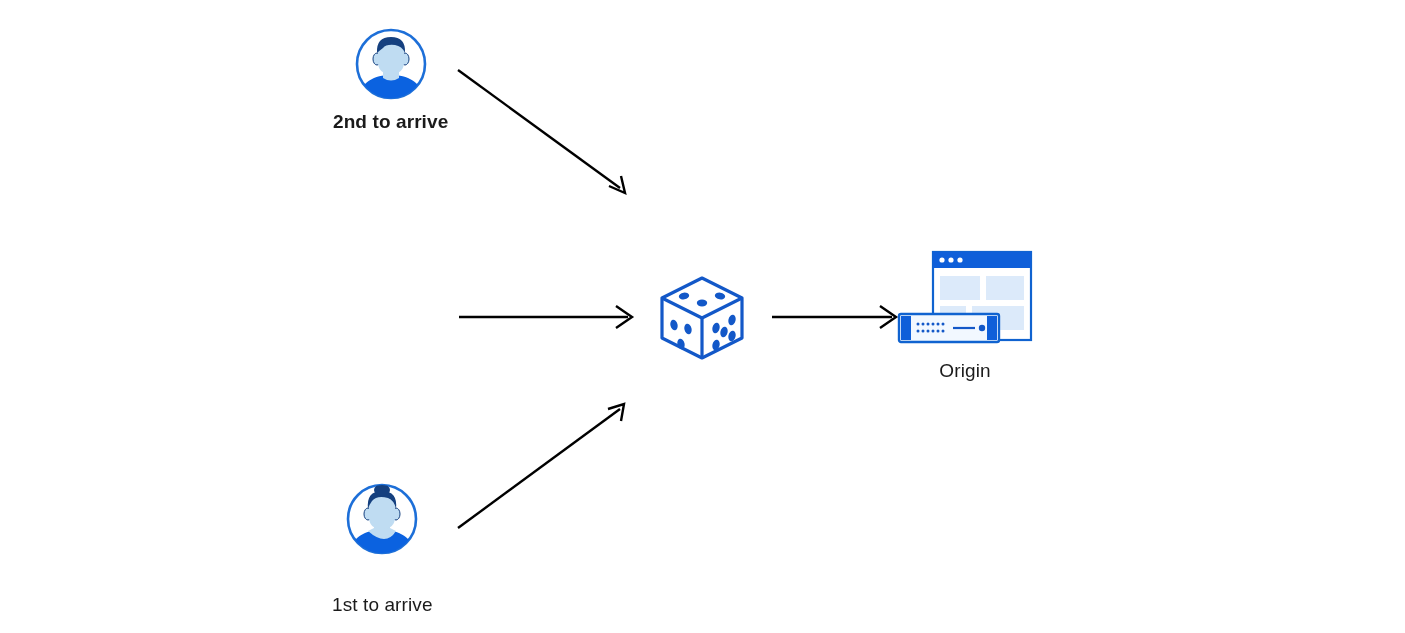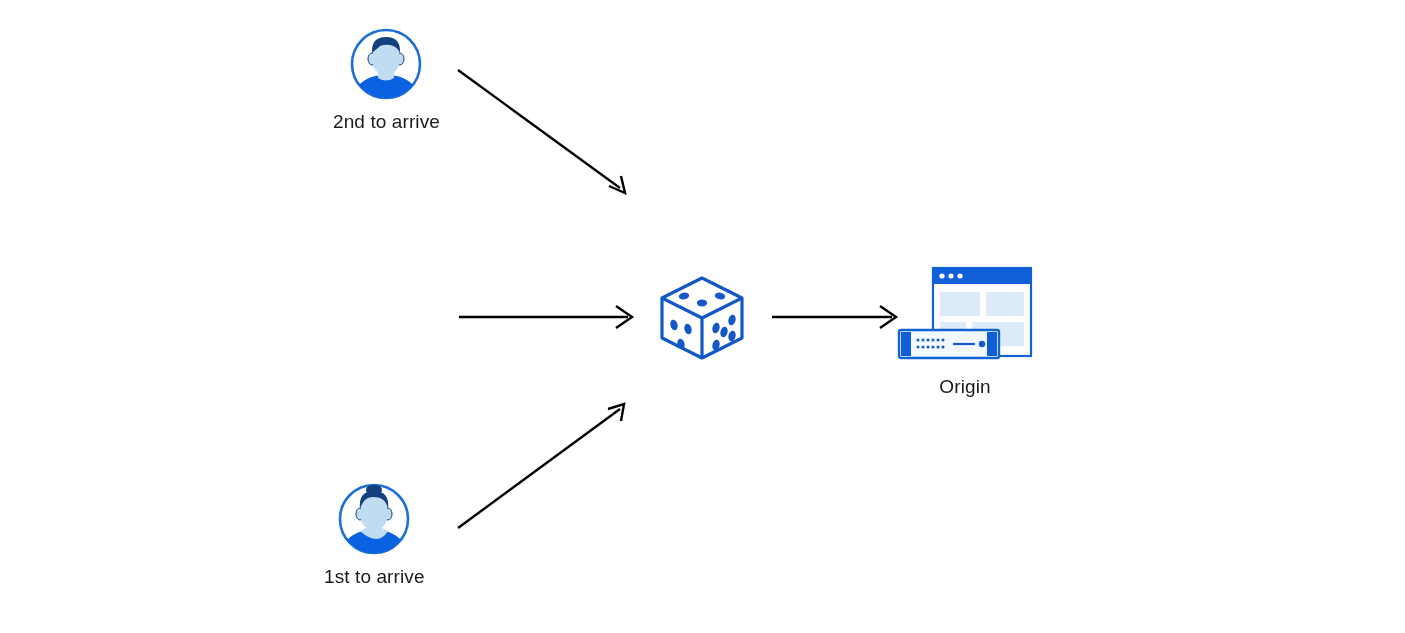--- a/index.html
+++ b/index.html
@@ -74,21 +74,21 @@
       <line x1="458" y1="528" x2="620" y2="409" stroke="#000000" stroke-width="2.4" stroke-linecap="butt"></line>
       <polyline points="608,409 624,404 621,421" fill="none" stroke="#000000" stroke-width="2.4" stroke-linejoin="miter" stroke-linecap="butt"></polyline>
     </g>
 
     <g>
       <line x1="772" y1="317" x2="892" y2="317" stroke="#000000" stroke-width="2.4" stroke-linecap="butt"></line>
       <polyline points="880,306 896,317 880,328" fill="none" stroke="#000000" stroke-width="2.4" stroke-linejoin="miter" stroke-linecap="butt"></polyline>
     </g>
   </svg>
 
-  <div class="node" style="left:333px; top:26px;">
+  <div class="node" style="left:333px; top:26px;font-weight:bold;">
     <div class="avatar-wrap">
       <svg viewBox="0 0 76 76" xmlns="http://www.w3.org/2000/svg">
         <defs>
           <clipPath id="clipA">
               <circle cx="38" cy="38" r="34"></circle>
             </clipPath>
         </defs>
         <circle cx="38" cy="38" r="34" fill="#ffffff" stroke="#1d6fd8" stroke-width="2.6"></circle>
         <g clip-path="url(#clipA)">
 
@@ -102,21 +102,21 @@
           <path d="M25 26 q0 -12 13 -12 q13 0 13 12 v10 q0 12 -13 12 q-13 0 -13 -12 z" fill="#bfdcf2"></path>
 
           <path d="M24 27 q-1 -16 14 -16 q15 0 14 16 q-3 -7 -10 -8 q-9 -1 -12 3 q-4 3 -6 5 z" fill="#15407f"></path>
         </g>
       </svg>
     </div>
     <div class="node-label">2nd to arrive</div>
   </div>
 
 
-  <div class="node" style="left:324px; top:481px;">
+  <div class="node" style="left:332px; top:481px;gap:28px;">
     <div class="avatar-wrap">
       <svg viewBox="0 0 76 76" xmlns="http://www.w3.org/2000/svg">
         <defs>
           <clipPath id="clipC">
               <circle cx="38" cy="38" r="34"></circle>
             </clipPath>
         </defs>
         <circle cx="38" cy="38" r="34" fill="#ffffff" stroke="#1d6fd8" stroke-width="2.6"></circle>
         <g clip-path="url(#clipC)">
           <path d="M4 76 C6 57 20 49 38 49 C56 49 70 57 72 76 Z" fill="#0b62e0"></path>
@@ -159,21 +159,21 @@
           <ellipse cx="62" cy="58" rx="3.6" ry="5.4" transform="rotate(14 62 58)"></ellipse>
           <ellipse cx="78" cy="50" rx="3.6" ry="5.4" transform="rotate(14 78 50)"></ellipse>
           <ellipse cx="78" cy="66" rx="3.6" ry="5.4" transform="rotate(14 78 66)"></ellipse>
           <ellipse cx="62" cy="75" rx="3.6" ry="5.4" transform="rotate(14 62 75)"></ellipse>
           <ellipse cx="70" cy="62" rx="3.6" ry="5.4" transform="rotate(14 70 62)"></ellipse>
         </g>
       </svg>
     </div>
   </div>
 
-  <div class="node" style="left:895px; top:264px;">
+  <div class="node" style="left:895px; top:248px;">
     <div class="origin-wrap">
       <svg viewBox="0 0 140 110" xmlns="http://www.w3.org/2000/svg">
 
         <g>
           <rect x="38" y="4" width="98" height="88" fill="#ffffff" stroke="#1063d0" stroke-width="2.2"></rect>
           <rect x="38" y="4" width="98" height="16" fill="#0f5fd9"></rect>
           <circle cx="47" cy="12" r="2.6" fill="#ffffff"></circle>
           <circle cx="56" cy="12" r="2.6" fill="#ffffff"></circle>
           <circle cx="65" cy="12" r="2.6" fill="#ffffff"></circle>
 

